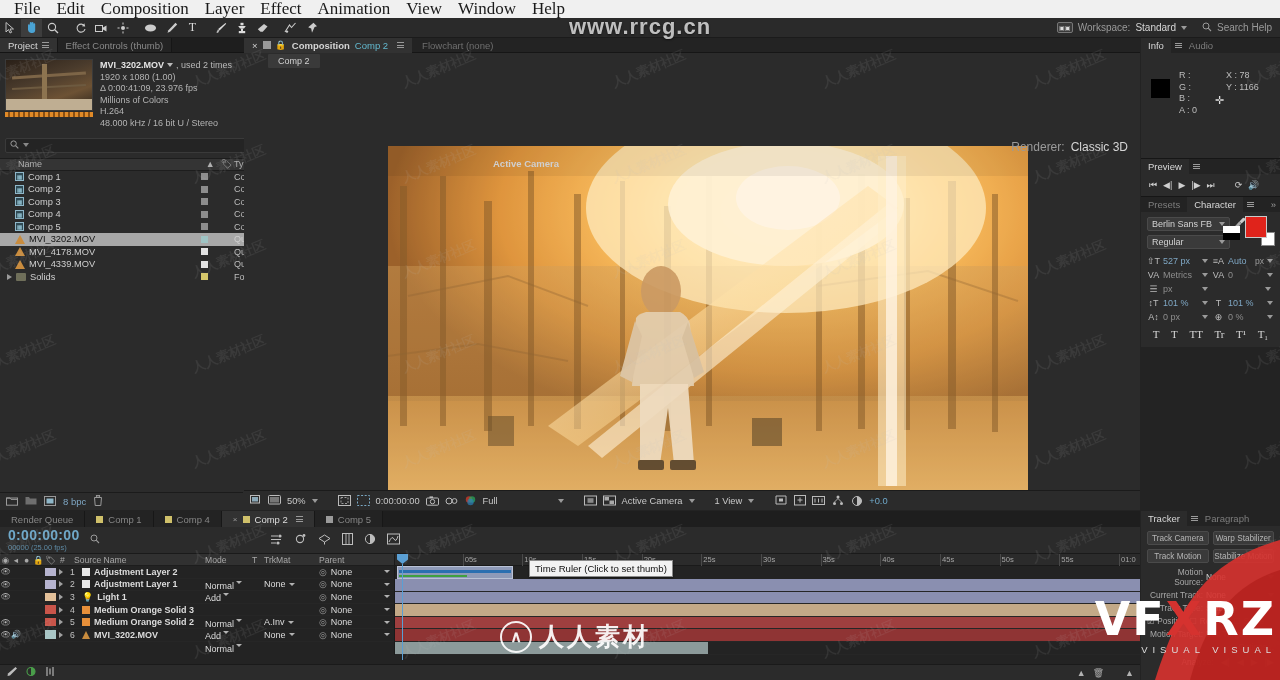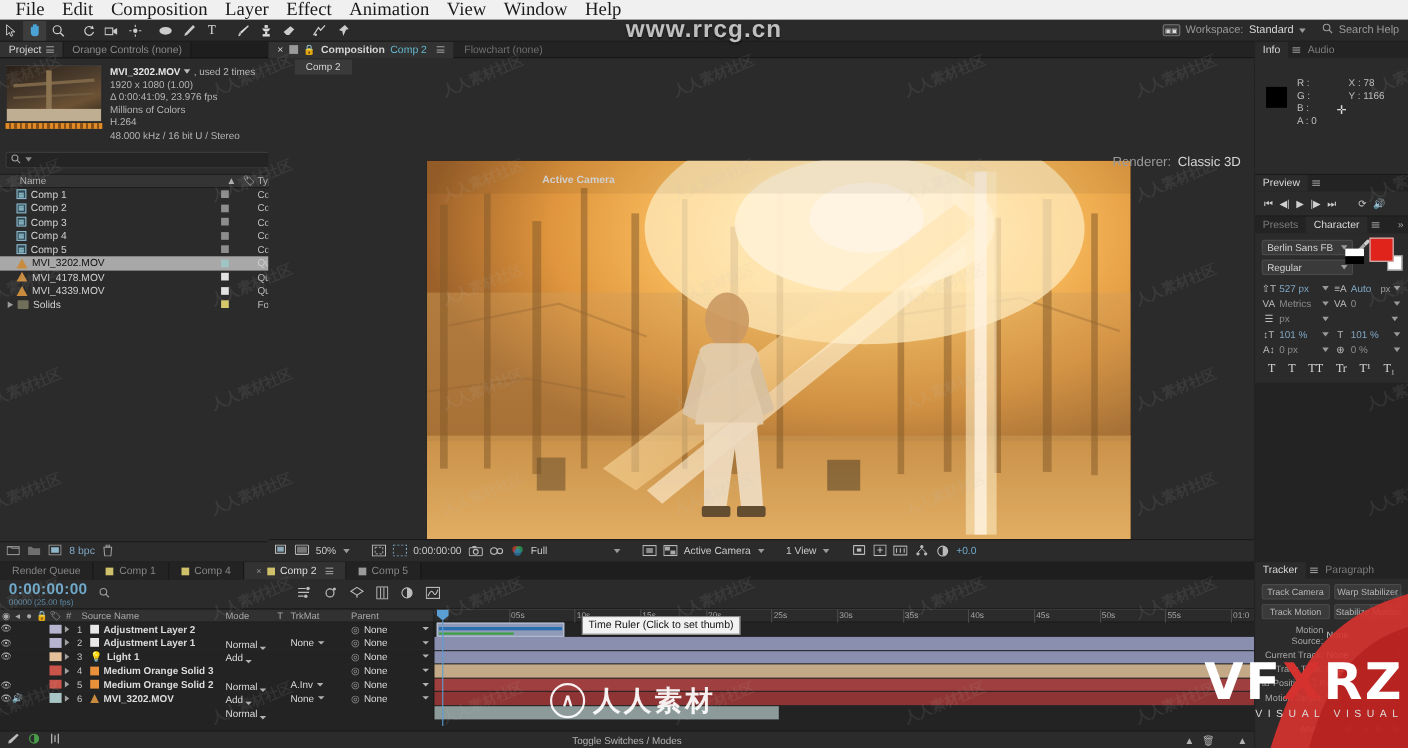--- a/index.html
+++ b/index.html
@@ -251,21 +251,21 @@
   .row .eye { width:11px; text-align:center; color:#b9b9b9; font-size:8px; }
   .row .sol { width:10px; text-align:center; color:#9a9a9a; font-size:8px; }
   .row .sh { width:11px; }
   .row .lk { width:13px; }
   .row .lbl-sw { width:11px; height:8.6px; }
   .row .tri { width:10px; display:flex; justify-content:center; }
   .row .tri i { width:0;height:0;border-top:3px solid transparent;border-bottom:3px solid transparent;
                 border-left:4.5px solid #a0a0a0; display:block; }
   .row .num { width:13px; color:#c3c3c3; font-size:8.6px; text-align:center; }
   .row .nm { flex:1; display:flex; align-items:center; gap:4px; padding-left:3px; font-weight:bold; }
-  .row .mode { width:47px; display:flex; align-items:flex-end; gap:2px; font-weight:normal;margin-top:28px; }
+  .row .mode { width:47px; display:flex; align-items:flex-start; gap:2px; font-weight:normal;margin-top:28px; }
   .row .tbox { width:12px; }
   .row .tkm { width:55px; display:flex; align-items:center; gap:3px; font-weight:normal; }
   .row .par { width:75px; display:flex; align-items:center; gap:4px; font-weight:normal; }
   .dcar { width:0;height:0;border-left:3px solid transparent;border-right:3px solid transparent;
           border-top:3.5px solid #b2b2b2; }
   .sw-box { width:8.5px;height:8.5px; background:#3a3a3a; }
 
   .ruler-area { flex:1; position:relative; }
   .ruler { height:12px; background:#2b2b2b; position:relative; border-bottom:1px solid #1a1a1a; }
   .ruler .tick { position:absolute; top:0; width:1px; height:12px; background:#4a4a4a; }
@@ -435,21 +435,21 @@
     <div class="panel-tabs">
       <div class="ptab active">
         <span>Project</span>
         <span class="hb">
             <i></i>
             <i></i>
             <i></i>
           </span>
       </div>
       <div class="ptab">
-        <span>Orange Controls (none)</span>
+        <span>Effect Controls (thumb)</span>
       </div>
     </div>
 
     <div class="proj-meta">
       <div>
         <div class="thumb">
           <div class="fr"></div>
           <div class="rail"></div>
           <div class="rail2"></div>
           <div class="post"></div>
@@ -1251,21 +1251,20 @@
         <svg width="12" height="11" viewBox="0 0 12 11">
             <circle cx="6" cy="5.5" r="4" fill="none" stroke="#4a9e4a" stroke-width="1.1"></circle>
             <path d="M6 1.5 A4 4 0 0 1 6 9.5 Z" fill="#4a9e4a"></path>
           </svg>
       </span>
       <span>
         <svg width="12" height="11" viewBox="0 0 12 11">
             <path d="M3 1 L3 10 M6 2.5 L6 8.5 M9 1 L9 10" stroke="#bdbdbd" stroke-width="1.1"></path>
           </svg>
       </span>
-      <span class="center">Toggle Switches / Modes</span>
       <span style="margin-left:auto;color:#b2b2b2;">▲</span>
       <span>🗑</span>
       <span style="margin-left:14px;">▲</span>
     </div>
   </div>
 
   <div class="tracker">
     <div class="rtabs">
       <span class="rtab active">Tracker</span>
       <span class="hbm">

